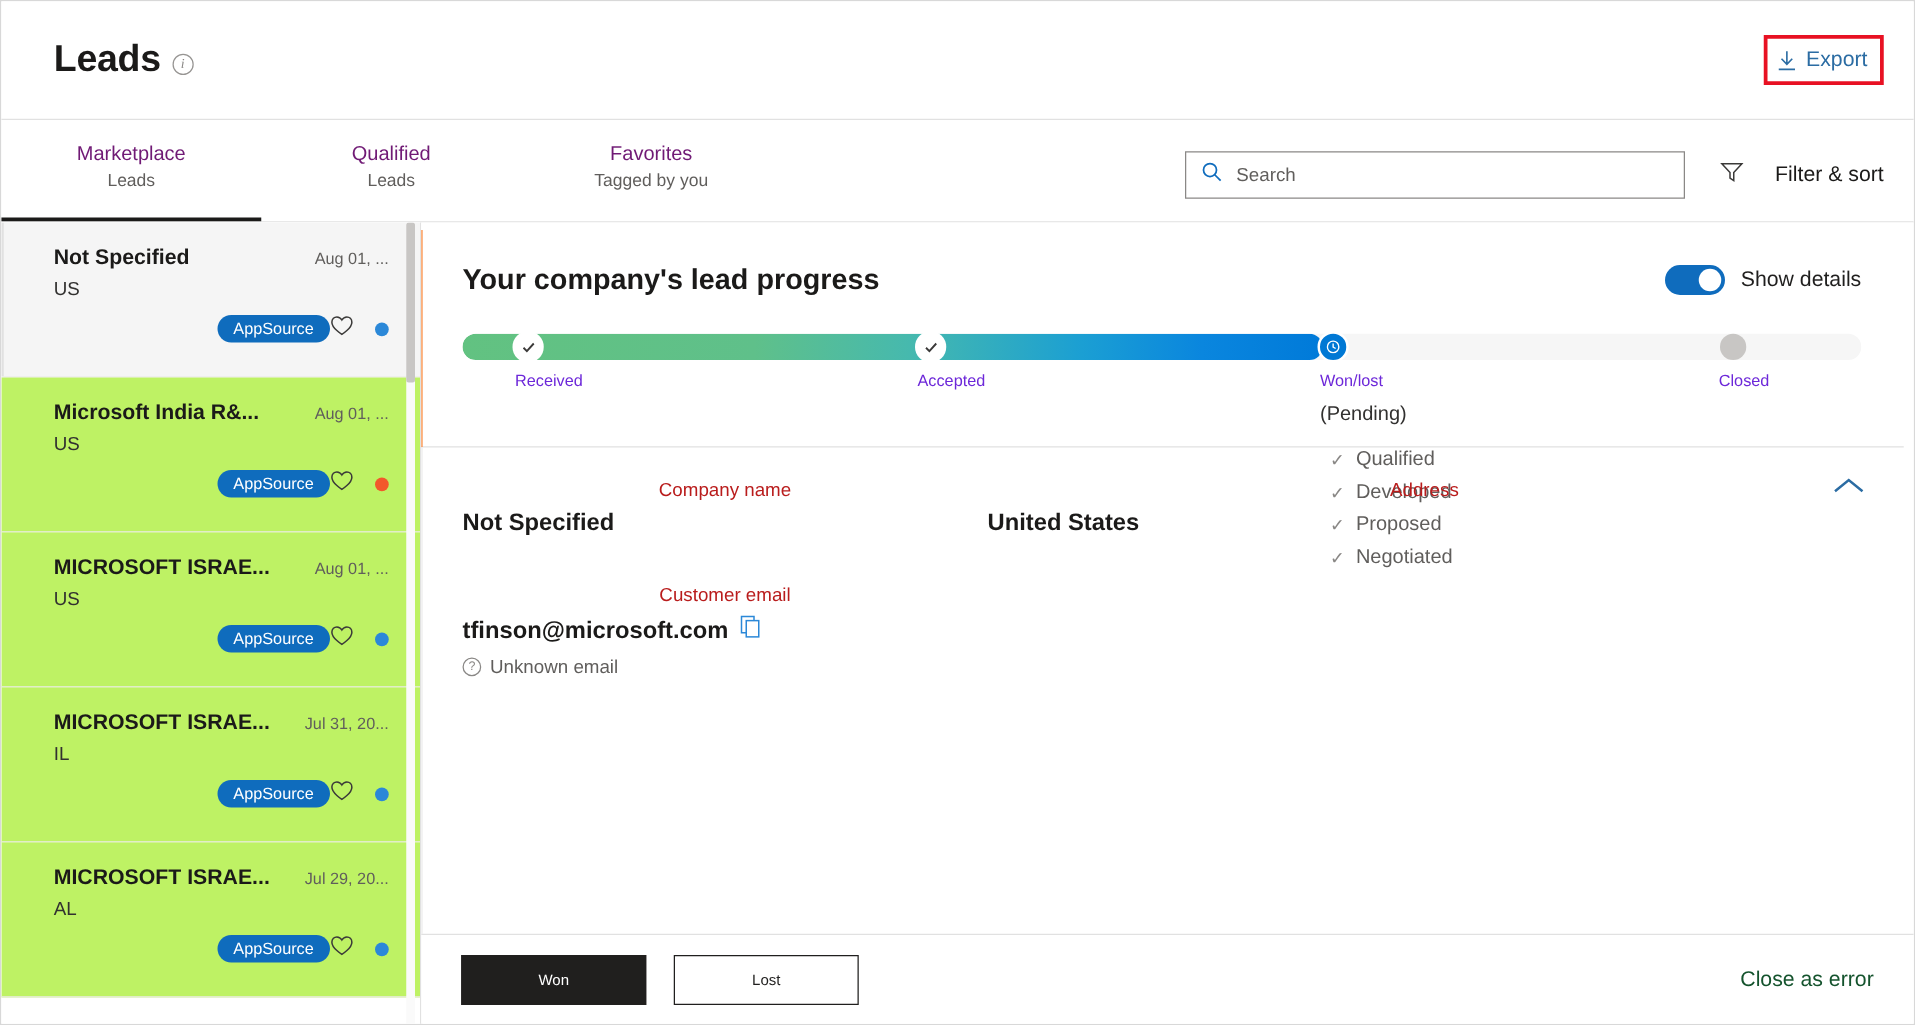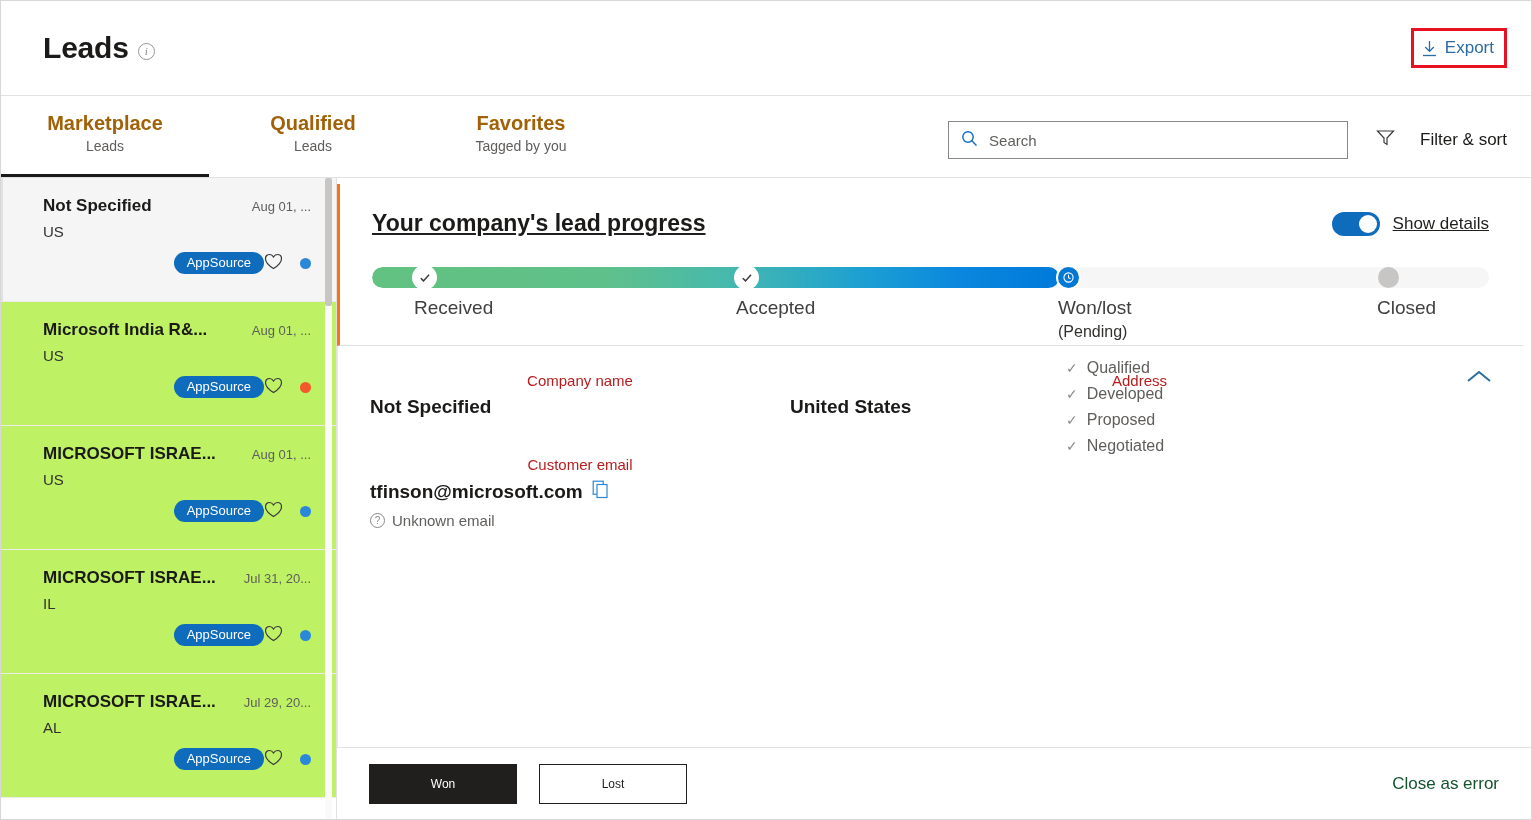--- a/index.html
+++ b/index.html
@@ -80,21 +80,21 @@
     width: 208px;
     height: 100%;
     display: flex; flex-direction: column;
     align-items: center; justify-content: center;
     gap: 3px;
     cursor: pointer;
     border-bottom: 3px solid transparent;
     padding-bottom: 4px;
   }
   .tab.active { border-bottom-color: #1b1a19; }
-  .tab-label { font-size: 20px; font-weight: 700; color: #a16207; }
+  .tab-label { font-size: 16px; font-weight: 400; color: #701a75; }
   .tab-sub { font-size: 14px; color: #605e5c; }
 
   .toolbar-right {
     margin-left: auto;
     display: flex; align-items: center; gap: 28px;
     padding-bottom: 18px;
   }
   .search-box {
     width: 400px; height: 38px;
     border: 1px solid #8a8886;
@@ -183,25 +183,24 @@
 
   
   .detail-pane {
     flex: 1;
     display: flex; flex-direction: column;
     background: #fff;
     position: relative;
     overflow: hidden;
   }
   .progress-card {
-    padding: 26px 34px 18px 32px;
+    padding: 26px 34px 30px 32px;
     border-bottom: 1px solid #e1e1e1;
-    border-left: 3px solid #f97316;
+    border-left: 1px solid #f97316;
     margin: 6px 8px 0 0;
-    text-decoration: underline;
   }
   .progress-head {
     display: flex; align-items: center; justify-content: space-between;
     margin-bottom: 30px;
   }
   .progress-title { font-size: 23px; font-weight: 600; color: #1b1a19; }
   .toggle-wrap { display: flex; align-items: center; gap: 13px; cursor: pointer; }
   .toggle {
     width: 48px; height: 24px; border-radius: 12px;
     background: #0f6cbd; position: relative;
@@ -235,22 +234,22 @@
   .node.done { background: #fff; color: #3b3a39; font-size: 13px; }
   .node.current {
     background: #0078d4; color: #fff;
     border: 2.5px solid #fff; font-size: 12px;
   }
   .node.pending { background: #c8c6c4; width: 21px; height: 21px; top: 0; }
 
   .labels-row { position: relative; height: 30px; margin-top: 8px; }
   .step-label {
     position: absolute;
-    font-size: 19px;
-    color: #404040;
+    font-size: 13px;
+    color: #6d28d9;
     white-space: nowrap;
   }
   .step-sub {
     position: absolute;
     font-size: 16px; color: #323130; white-space: nowrap;
   }
   .checklist {
     position: absolute;
     display: flex; flex-direction: column; gap: 8px;
   }

